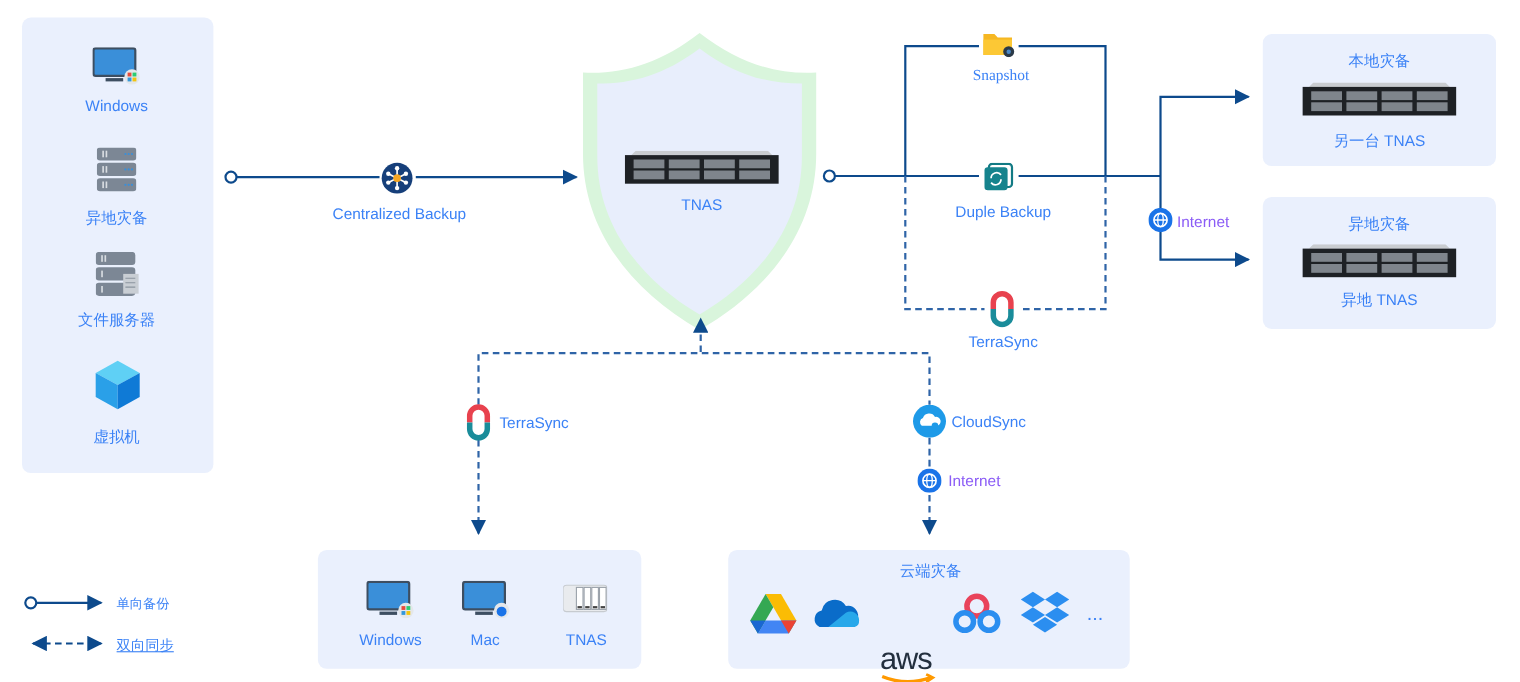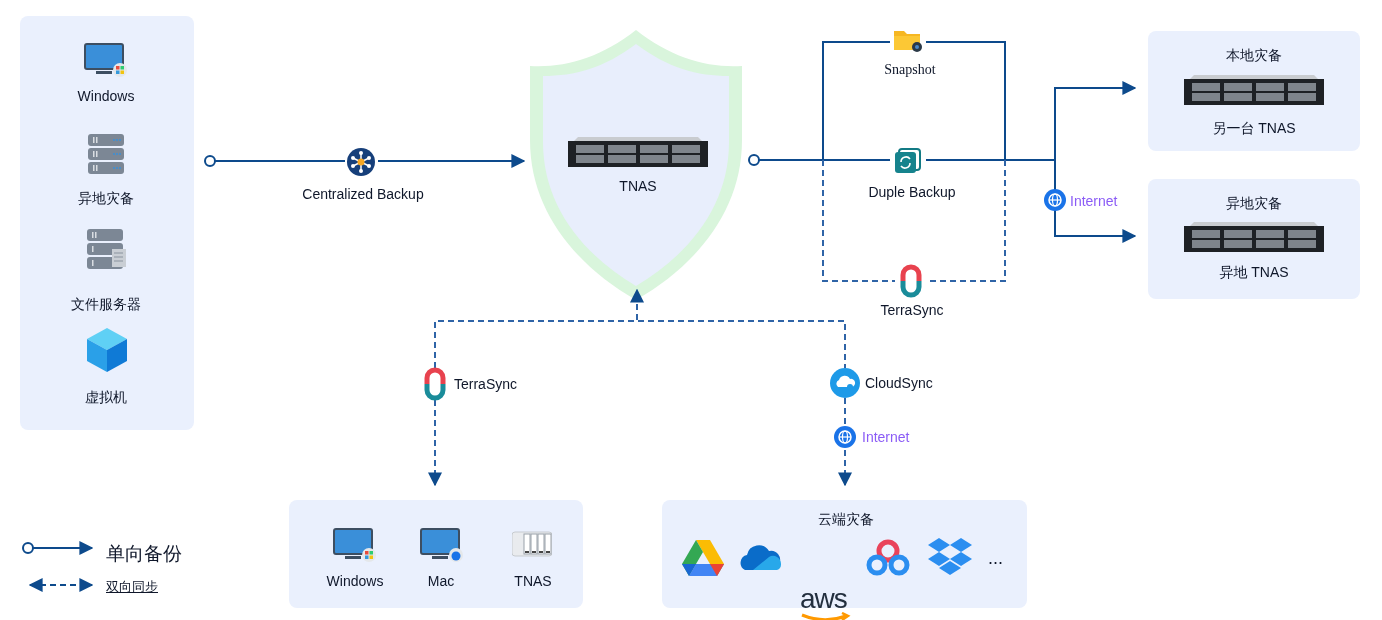--- a/index.html
+++ b/index.html
@@ -1,19 +1,19 @@
 <!DOCTYPE html>
 <html><head>
 <meta charset="utf-8">
 <style>
   html, body { margin:0; padding:0; background:#ffffff; }
   body { width:1382px; height:620px; position:relative; overflow:hidden;
          font-family:"Liberation Sans","DejaVu Sans",sans-serif; color:#333; }
   .panel { position:absolute; background:#eaf0fd; border-radius:8px; }
-  .lbl { position:absolute; font-size:14px; color:#0f172a; white-space:nowrap; text-align:center; }
+  .lbl { position:absolute; font-size:14px; color:#3b82f6; white-space:nowrap; text-align:center; }
   .lbl.gray { color:#8b5cf6; }
   .abs { position:absolute; }
   svg.lines { position:absolute; left:0; top:0; }
   .center { transform:translateX(-50%); }
 </style>
 </head>
 <body>
 
 <div class="panel" style="left:20px;top:16px;width:174px;height:414px;"></div>
 <div class="panel" style="left:1148px;top:31px;width:212px;height:120px;"></div>
@@ -120,21 +120,21 @@
         <rect x="5" y="31" width="1.5" height="6"></rect>
       </g>
       <rect x="25" y="20" width="14" height="18" fill="#c9ced4"></rect>
       <g stroke="#8a939e" stroke-width="1">
         <line x1="27" y1="24" x2="36" y2="24"></line>
         <line x1="27" y1="28" x2="36" y2="28"></line>
         <line x1="27" y1="32" x2="36" y2="32"></line>
       </g>
     </svg>
 </div>
-<div class="lbl center" style="left:106px;top:282px;margin-top:14px;">文件服务器</div>
+<div class="lbl center" style="left:106px;top:282px;">文件服务器</div>
 
 <div class="abs" style="left:85px;top:326px;">
   <svg width="44" height="48">
       <polygon points="22,2 42,13 22,24 2,13" fill="#5fd0f5"></polygon>
       <polygon points="2,13 22,24 22,46 2,35" fill="#2aa0e8"></polygon>
       <polygon points="42,13 22,24 22,46 42,35" fill="#0f7ad6"></polygon>
     </svg>
 </div>
 <div class="lbl center" style="left:106px;top:389px;">虚拟机</div>
 
@@ -361,14 +361,14 @@
         <polygon points="11,1 22,8 11,15 0,8"></polygon>
         <polygon points="33,1 44,8 33,15 22,8"></polygon>
         <polygon points="11,15 22,22 11,29 0,22"></polygon>
         <polygon points="33,15 44,22 33,29 22,22"></polygon>
         <polygon points="11,31 22,24 33,31 22,38"></polygon>
       </g>
     </svg>
 </div>
 <div class="lbl" style="left:988px;top:548px;font-size:18px;">...</div>
 
-<div class="lbl" style="left:106px;top:541px;font-size:19px;">单向备份</div>
+<div class="lbl" style="left:106px;top:541px;font-size:12px;">单向备份</div>
 <div class="lbl" style="left:106px;top:578px;font-size:13px;text-decoration:underline;">双向同步</div>
 
 </body></html>

